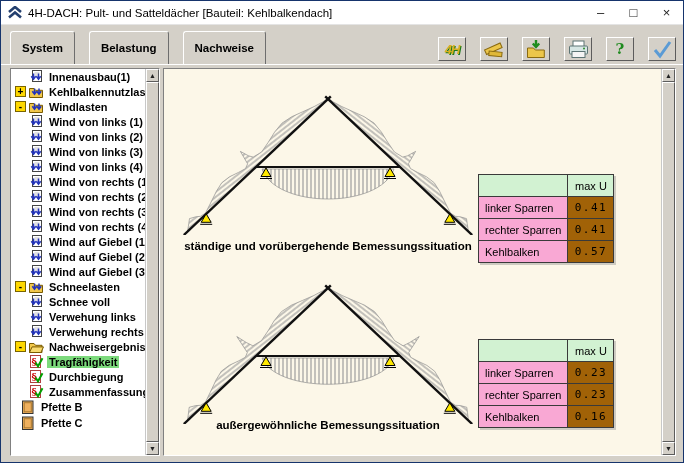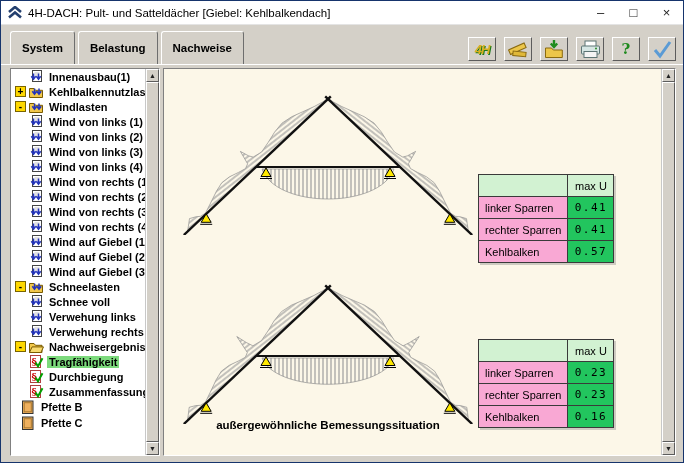--- a/index.html
+++ b/index.html
@@ -7,23 +7,23 @@
   body{font-family:"Liberation Sans",sans-serif;background:#9a9a9a}
   .window{width:684px;height:463px;border:1px solid #16346c;background:#d4d0c8;display:flex;flex-direction:column;overflow:hidden}
   
   .titlebar{flex:0 0 24px;height:24px;background:#ffffff;display:flex;align-items:center;padding-left:7px;border-bottom:1px solid #e4e4e4}
   .app-icon svg{display:block}
   .title{font-size:11.5px;color:#000;margin-left:6px;flex:1;white-space:nowrap;overflow:hidden}
   .win-controls{display:flex;height:100%}
   .win-btn{width:33px;display:flex;align-items:center;justify-content:center;font-size:13px;color:#222;cursor:default}
   
   .tabbar{flex:0 0 31px;display:flex;align-items:flex-end;padding:0 7px 0 9px;position:relative}
-  .tab{height:22px;margin-top:6px;padding:16px 11px;background:#d4d0c8;border:1px solid;border-color:#fff #6e6e6e #6e6e6e #fff;border-bottom:none;border-radius:3px 3px 0 0;font-size:11.5px;font-weight:700;display:flex;align-items:center;margin-right:3px;position:relative;z-index:1}
+  .tab{height:22px;margin-top:6px;padding:16px 11px;background:#d4d0c8;border:1px solid;border-color:#fff #6e6e6e #6e6e6e #fff;border-bottom:none;border-radius:3px 3px 0 0;font-size:11.5px;font-weight:700;display:flex;align-items:center;margin-right:14px;position:relative;z-index:1}
   .tab.active{height:27px;margin-top:1px;border-bottom:2px solid #d4d0c8;margin-bottom:-2px;z-index:3}
-  .toolbar{margin-left:auto;display:flex;gap:8px;align-items:center;margin-bottom:3px}
+  .toolbar{margin-left:auto;display:flex;gap:14px;align-items:center;margin-bottom:3px}
   .tb-btn{width:28px;height:24px;background:#d4d0c8;border:1px solid;border-color:#fff #5c5c5c #5c5c5c #fff;display:flex;align-items:center;justify-content:center;overflow:hidden}
   .tb-btn svg{display:block}
   .logo-txt{font-size:13px;font-weight:700;font-style:italic;color:#d8b020;text-shadow:1px 1px 0 #1c7a1c;letter-spacing:-1px}
   .help-txt{font-size:15px;font-weight:700;color:#1e8a1e;font-family:"DejaVu Serif",serif}
   
   .content{flex:1;display:flex;padding:3px 7px 6px 9px;overflow:hidden;border-top:1px solid #fff}
   
   .tree-panel{width:150px;flex:0 0 150px;background:#fff;border:1px solid;border-color:#808080 #fff #fff #808080;display:flex;overflow:hidden;margin-right:3px}
   .tree-inner{flex:1;overflow:hidden;padding:0 0 0 2px}
   .trow{height:15px;display:flex;align-items:center;white-space:nowrap}
@@ -55,35 +55,35 @@
   .caption{position:absolute;left:14px;width:300px;text-align:center;font-size:11.5px;font-weight:700;color:#000}
   .s1 .caption{top:171px}
   .s2 .caption{top:163px}
   .res-table{position:absolute;left:314px;border-collapse:collapse;box-shadow:2px 2px 0 rgba(120,120,120,.35)}
   .s1 .res-table{top:105px}
   .s2 .res-table{top:83px}
   .res-table td,.res-table th{border:1px solid #3a3a3a;height:22px;font-size:11px;font-weight:400;padding:0 6px;white-space:nowrap}
   .rt-corner{background:#d2f2d2;min-width:80px}
   .rt-hdr{background:#d2f2d2;text-align:center;min-width:46px}
   .rt-lab{background:#f9a8d4;color:#000}
-  .rt-val{background:#22c55e;font-family:"DejaVu Sans Mono",monospace;font-size:10.5px;text-align:center;letter-spacing:1.5px}
+  .rt-val{background:#a16207;font-family:"DejaVu Sans Mono",monospace;font-size:10.5px;text-align:center;letter-spacing:1.5px}
 </style>
 </head>
 <body>
 
 <div class="window">
 
   <div class="titlebar">
     <span class="app-icon">
       <svg width="14" height="13" viewBox="0 0 14 13">
         <path d="M1,6 L7,1 L13,6" fill="none" stroke="#24406f" stroke-width="2.6"></path>
         <path d="M1,11.5 L7,6.5 L13,11.5" fill="none" stroke="#24406f" stroke-width="2.6"></path>
       </svg>
     </span>
-    <span class="title">4H-DACH:  Pult- und Satteldächer   [Giebel: Kehlbalkendach]</span>
+    <span class="title">4H-DACH:  Pult- und Satteldächer   [Bauteil: Kehlbalkendach]</span>
     <div class="win-controls">
       <span class="win-btn">–</span>
       <span class="win-btn">□</span>
       <span class="win-btn">×</span>
     </div>
   </div>
 
   <div class="app" style="flex:1;display:flex;flex-direction:column;overflow:hidden">
 
     <div class="tabbar">
@@ -466,20 +466,21 @@
                   <line x1="294.2" y1="152" x2="147.2" y2="13.4" stroke="#101010" stroke-width="2.4"></line>
                   <polygon points="28.2,130.8 23.2,139.3 33.2,139.3" fill="#ffe800" stroke="#000" stroke-width="1"></polygon>
                   <line x1="22.2" y1="141.3" x2="34.2" y2="141.3" stroke="#000" stroke-width="1"></line>
                   <polygon points="271.8,130.8 266.8,139.3 276.8,139.3" fill="#ffe800" stroke="#000" stroke-width="1"></polygon>
                   <line x1="265.8" y1="141.3" x2="277.8" y2="141.3" stroke="#000" stroke-width="1"></line>
                   <polygon points="88,85 83,93.5 93,93.5" fill="#ffe800" stroke="#000" stroke-width="1"></polygon>
                   <line x1="82" y1="95.5" x2="94" y2="95.5" stroke="#000" stroke-width="1"></line>
                   <polygon points="212,85 207,93.5 217,93.5" fill="#ffe800" stroke="#000" stroke-width="1"></polygon>
                   <line x1="206" y1="95.5" x2="218" y2="95.5" stroke="#000" stroke-width="1"></line>
                 </svg>
+              <div class="caption">ständige und vorübergehende Bemessungssituation</div>
               <table class="res-table">
                   <tbody>
                     <tr>
                       <td class="rt-corner"></td>
                       <th class="rt-hdr">max U</th>
                     </tr>
                     <tr>
                       <td class="rt-lab">linker Sparren</td>
                       <td class="rt-val">0.41</td>
                     </tr>

